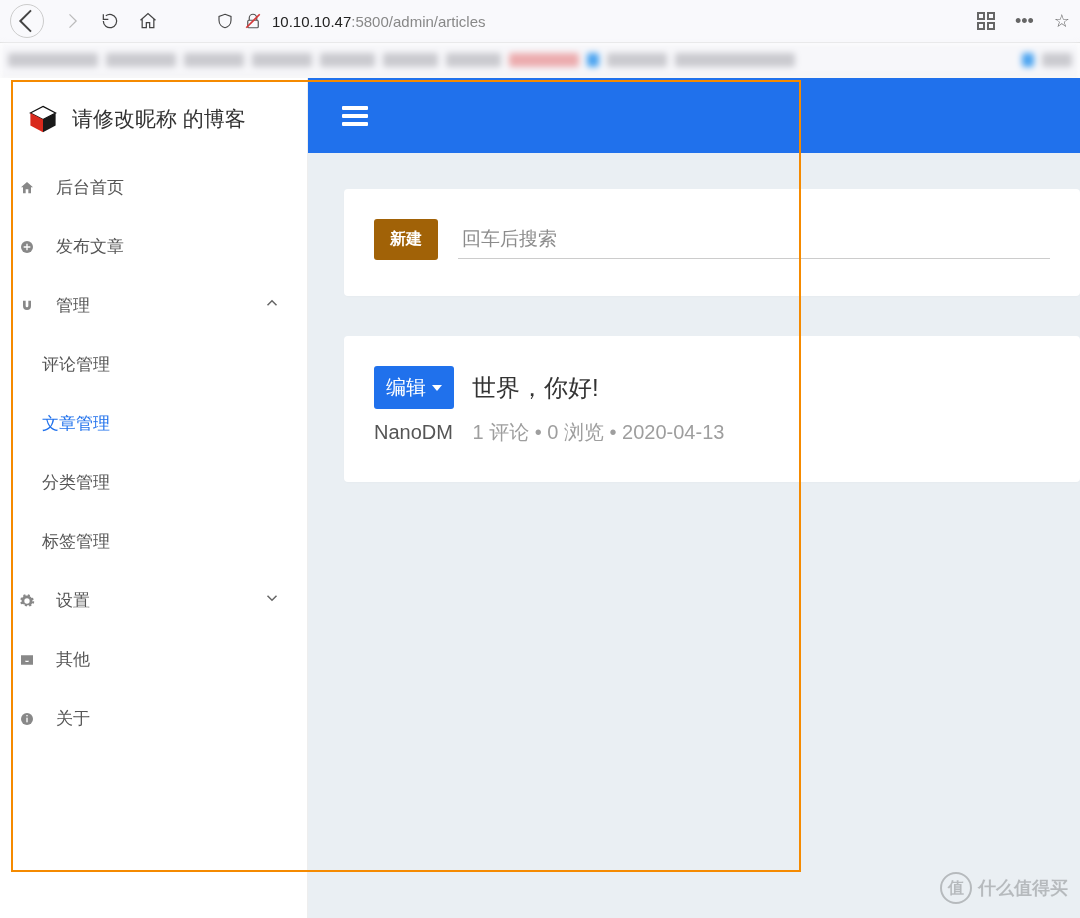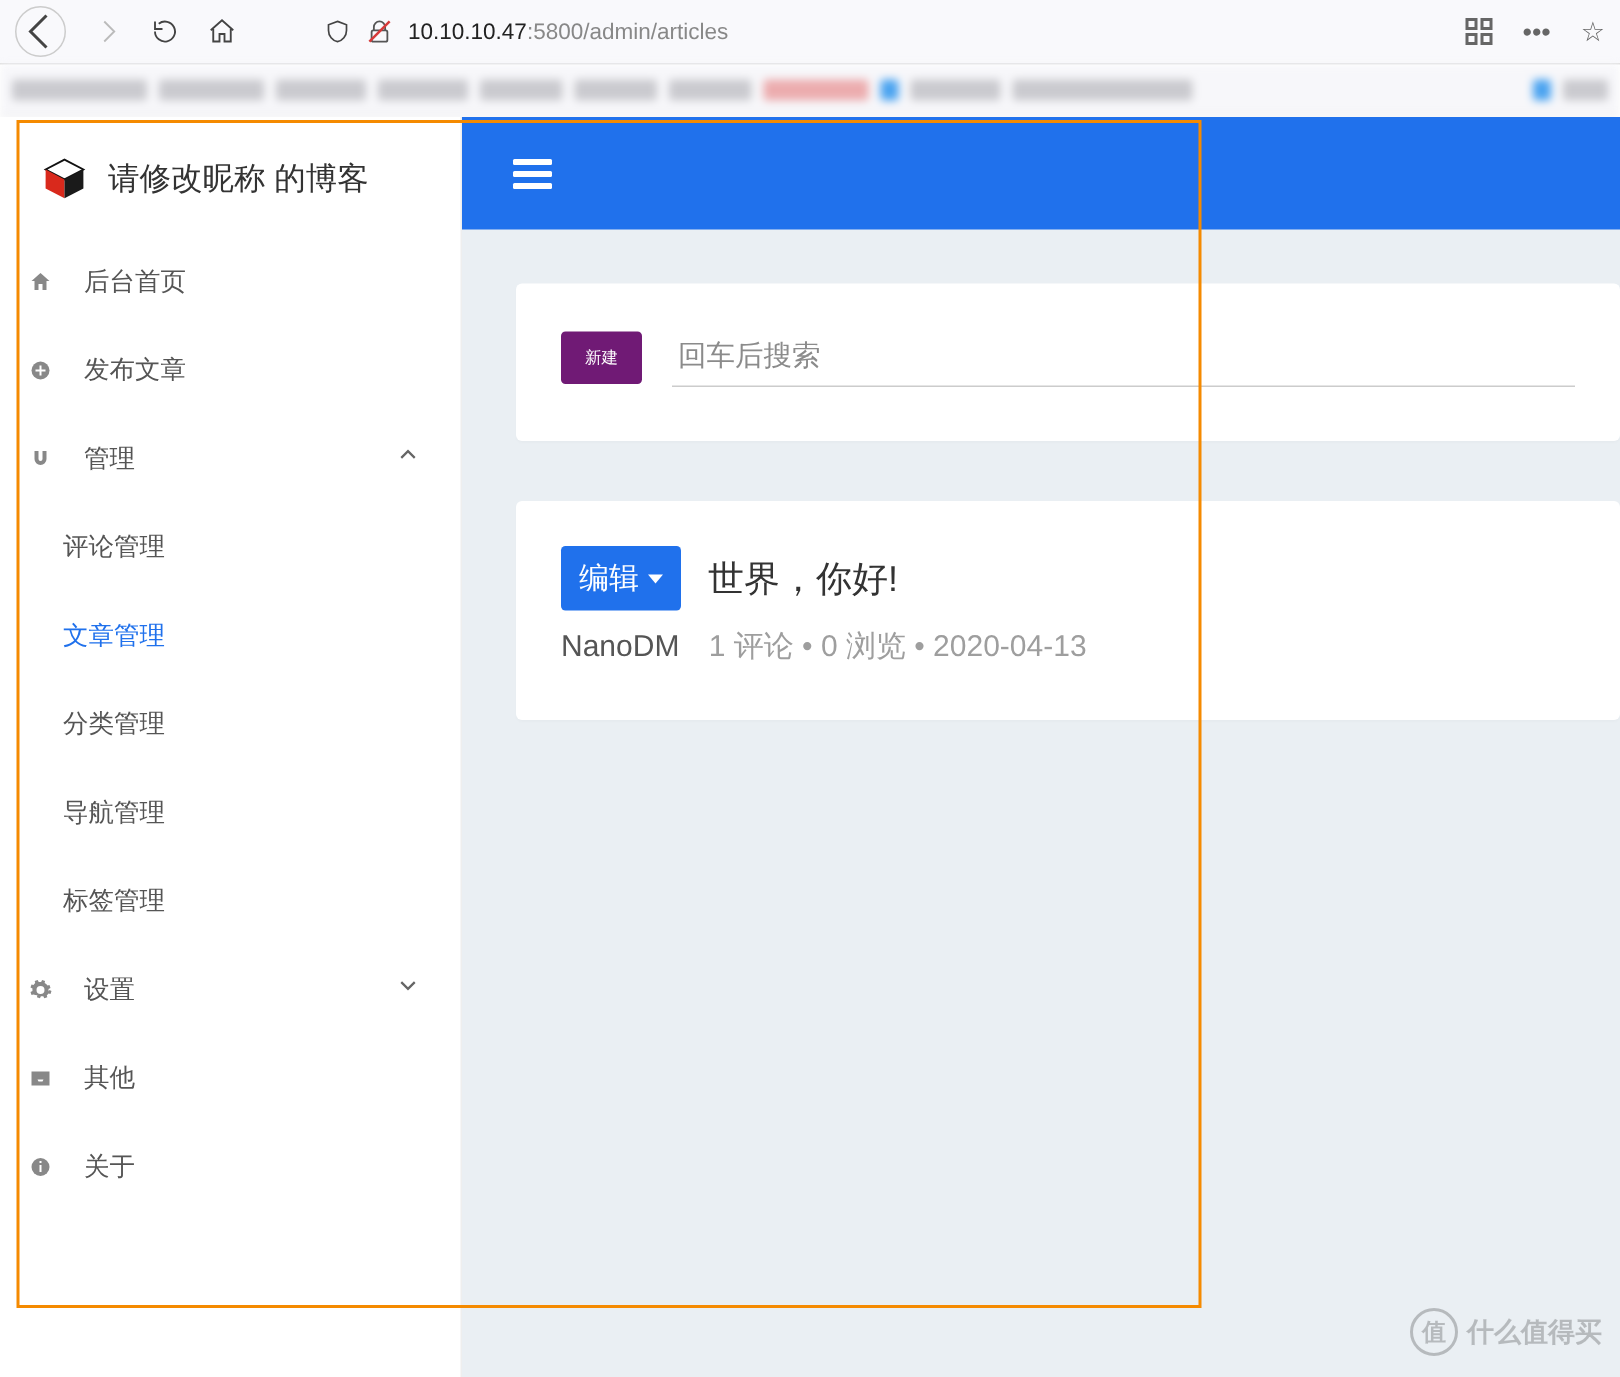--- a/index.html
+++ b/index.html
@@ -125,27 +125,28 @@
 .content { padding: 36px 0 0 36px; }
 .card {
   background: #fff;
   border-radius: 4px;
   padding: 30px 30px 36px 30px;
   margin-bottom: 40px;
   box-shadow: 0 1px 2px rgba(0,0,0,0.02);
 }
 .search-row { display:flex; align-items:center; gap:20px; }
 .btn-new {
-  background: #701a75;
+  background: #a16207;
   color: #fff;
   border: none;
-  font-size: 11px;
+  font-size: 16px;
   padding: 10px 16px;
   border-radius: 3px;
   cursor: pointer;
+  font-weight: bold;
 }
 .search-input {
   flex: 1;
   border: none;
   border-bottom: 1px solid #ccc;
   font-size: 19px;
   padding: 8px 4px;
   color: #0f766e;
   outline: none;
 }
@@ -286,21 +287,20 @@
       <span>管理</span>
       <span class="chev">
         <svg viewBox="0 0 24 24" width="18" height="18" fill="none" stroke="#666" stroke-width="2">
             <path d="M6 15l6-6 6 6"></path>
           </svg>
       </span>
     </div>
     <div class="sub-item">评论管理</div>
     <div class="sub-item active">文章管理</div>
     <div class="sub-item">分类管理</div>
-    <div class="sub-item">导航管理</div>
     <div class="sub-item">标签管理</div>
 
     <div class="nav-item">
       <span class="nicon">
         <svg viewBox="0 0 24 24" width="16" height="16" fill="#888">
             <path d="M12 8a4 4 0 1 0 0 8 4 4 0 0 0 0-8zm9 4l2 1-1 3-2-.5a9 9 0 0 1-1.7 1.7l.5 2-3 1-1-2a9 9 0 0 1-2.4 0l-1 2-3-1 .5-2A9 9 0 0 1 5 16.5l-2 .5-1-3 2-1a9 9 0 0 1 0-2.4l-2-1 1-3 2 .5A9 9 0 0 1 6.7 5l-.5-2 3-1 1 2a9 9 0 0 1 2.4 0l1-2 3 1-.5 2A9 9 0 0 1 19 7.5l2-.5 1 3-2 1a9 9 0 0 1 0 2.4z"></path>
           </svg>
       </span>
       <span>设置</span>
       <span class="chev">

